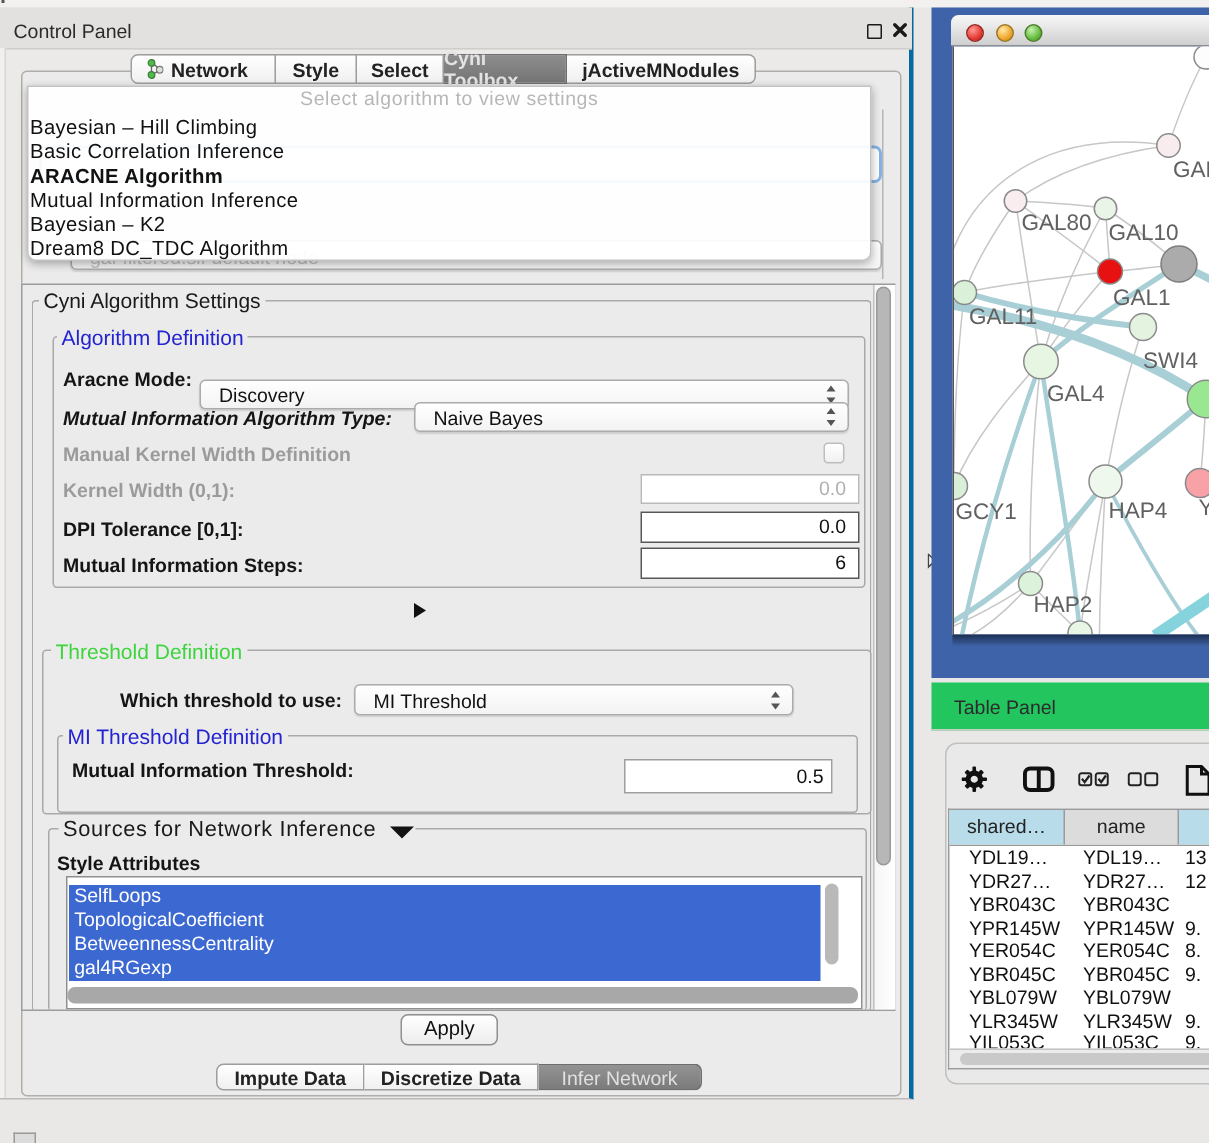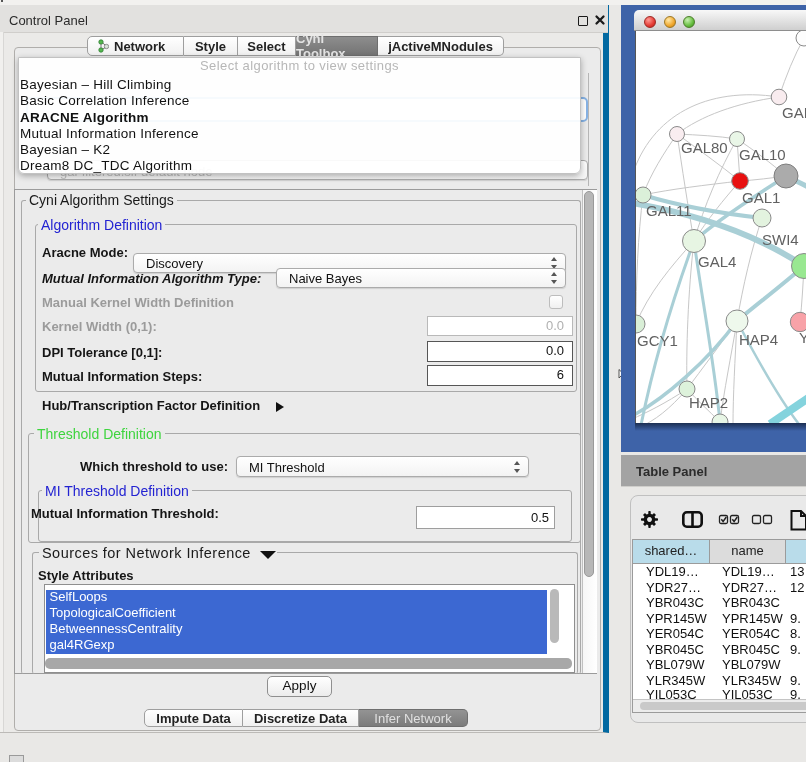--- a/index.html
+++ b/index.html
@@ -18,21 +18,21 @@
 .fld{position:absolute;background:#fff;text-align:right;font-size:13px;box-sizing:border-box;}
 .tabtx{font-size:13px;font-weight:bold;color:#222;}
 </style>
 </head>
 <body>
 <div id="stage">
 
   <div class="abs" style="left:0;top:0;width:806px;height:5px;background:#f2f1ef;"></div>
   <div class="abs" style="left:1px;top:0;width:2px;height:2px;background:#555;"></div>
 
-  <div class="abs" style="left:0;top:5px;width:609px;height:728px;background:#ebeae8;border-right:6px solid #0369a1;border-bottom:1px solid #bcbab7;box-sizing:border-box;">
+  <div class="abs" style="left:0;top:5px;width:609px;height:728px;background:#ebeae8;border-right:3px solid #0369a1;border-bottom:1px solid #bcbab7;box-sizing:border-box;">
 
     <div class="abs" style="left:0;top:0;width:608px;height:27px;background:#e2e1df;border-bottom:1px solid #d0cecb;">
       <div class="abs" style="left:9px;top:7.5px;font-size:13px;color:#2b2b2b;">Control Panel</div>
       <div class="abs" style="left:578px;top:11px;width:8px;height:8px;border:1.5px solid #1a1a1a;border-radius:1px;"></div>
       <svg class="abs" style="left:593px;top:8px;" width="14" height="14" viewBox="0 0 14 14">
           <path d="M3.5 3.5 L10.5 10.5 M10.5 3.5 L3.5 10.5" stroke="#1a1a1a" stroke-width="2.3" stroke-linecap="round"></path>
         </svg>
     </div>
 
     <div class="abs" style="left:14px;top:42px;width:587px;height:684px;border:1px solid #b0aeab;border-radius:4px;background:#ebebeb;box-sizing:border-box;"></div>
@@ -97,35 +97,34 @@
 
     <div class="lbl b" style="left:42px;top:314.5px;color:#9b9b9b;">Kernel Width (0,1):</div>
     <div class="fld" style="left:427px;top:311px;width:146px;height:20px;border:1px solid #b9b9b9;color:#b0b0b0;line-height:18px;padding-right:8px;">0.0</div>
 
     <div class="lbl b" style="left:42px;top:340.5px;">DPI Tolerance [0,1]:</div>
     <div class="fld" style="left:427px;top:336px;width:146px;height:21px;border:1.5px solid #565656;color:#111;line-height:18px;padding-right:8px;">0.0</div>
 
     <div class="lbl b" style="left:42px;top:364.5px;">Mutual Information Steps:</div>
     <div class="fld" style="left:427px;top:360px;width:146px;height:21px;border:1.5px solid #565656;color:#111;line-height:18px;padding-right:8px;">6</div>
 
-    <div class="lbl b" style="left:42px;top:394px;">Hub/Transcription Factor Definition</div>
     <div class="abs" style="left:276px;top:397px;width:0;height:0;border-top:5.5px solid transparent;border-bottom:5.5px solid transparent;border-left:8.5px solid #111;"></div>
 
     <div class="grp" style="left:28px;top:428px;width:553px;height:110px;"></div>
     <div class="grplbl" style="left:34px;top:422px;color:#3ed43e;font-size:14px;line-height:15px;">Threshold Definition</div>
 
     <div class="lbl b" style="left:80px;top:454.5px;">Which threshold to use:</div>
     <div class="combo" style="left:236px;top:451px;width:293px;height:21px;">
         <div class="ct" style="top:3px;">MI Threshold</div>
         <div class="spin" style="top:3px;"></div>
       </div>
 
     <div class="grp" style="left:38px;top:485px;width:534px;height:52px;"></div>
     <div class="grplbl" style="left:42px;top:479px;color:#2323d2;font-size:14px;line-height:15px;">MI Threshold Definition</div>
-    <div class="lbl b" style="left:31px;top:502px;">Mutual Information Threshold:</div>
+    <div class="lbl b" style="left:48px;top:502px;">Mutual Information Threshold:</div>
     <div class="fld" style="left:416px;top:501px;width:139px;height:23px;border:1px solid #9e9e9e;color:#111;line-height:21px;padding-right:5px;">0.5</div>
 
     <div class="grp" style="left:32px;top:547px;width:546px;height:122px;border-bottom:none;"></div>
     <div class="grplbl" style="left:39px;top:541px;color:#1a1a1a;font-size:14.5px;line-height:15px;letter-spacing:0.45px;padding-right:26px;">Sources for Network Inference</div>
     <div class="abs" style="left:260px;top:546px;width:0;height:0;border-left:8.5px solid transparent;border-right:8.5px solid transparent;border-top:8px solid #111;"></div>
 
     <div class="lbl b" style="left:38px;top:563.5px;">Style Attributes</div>
 
     <div class="abs" style="left:44px;top:579px;width:531px;height:89px;background:#fff;border:1px solid #8f8f8f;box-sizing:border-box;">
       <div class="abs" style="left:0.5px;top:4.5px;width:501px;height:64.5px;background:#3c68d2;"></div>
@@ -235,21 +234,21 @@
           <text x="103" y="314">HAP4</text>
           <text x="163" y="312">YM</text>
           <text x="53" y="377">HAP2</text>
         </g>
       </svg>
     </div>
 
     <div class="abs" style="left:14px;top:418px;width:171px;height:8px;background:linear-gradient(#1c2f52,rgba(62,99,168,0));"></div>
   </div>
 
-  <div class="abs" style="left:621px;top:455px;width:185px;height:32px;background:#a3a3a3;border-bottom:1px solid #cfcecb;box-sizing:border-box;font-weight:bold;">
+  <div class="abs" style="left:621px;top:455px;width:185px;height:32px;background:#22c55e;border-bottom:1px solid #cfcecb;box-sizing:border-box;">
     <div class="abs" style="left:15px;top:9px;font-size:13px;color:#2b2b2b;">Table Panel</div>
   </div>
   <div class="abs" style="left:630px;top:495px;width:197px;height:228px;background:#e9e9e9;border:1px solid #c0c0c0;border-radius:8px;box-sizing:border-box;">
 
     <svg class="abs" style="left:10px;top:13px;" width="170" height="24" viewBox="0 0 170 24">
       <g fill="#111" transform="translate(1.5,3.5)">
         <path d="M7 1.2 a5.8 5.8 0 1 0 0.01 0 Z M7 4.6 a2.4 2.4 0 1 1 -0.01 0 Z" fill-rule="evenodd"></path>
         <rect x="5.8" y="-1.5" width="2.4" height="3.5" rx="0.7"></rect>
           <rect x="5.8" y="12" width="2.4" height="3.5" rx="0.7"></rect>
         <rect x="-1.5" y="5.8" width="3.5" height="2.4" rx="0.7"></rect>

